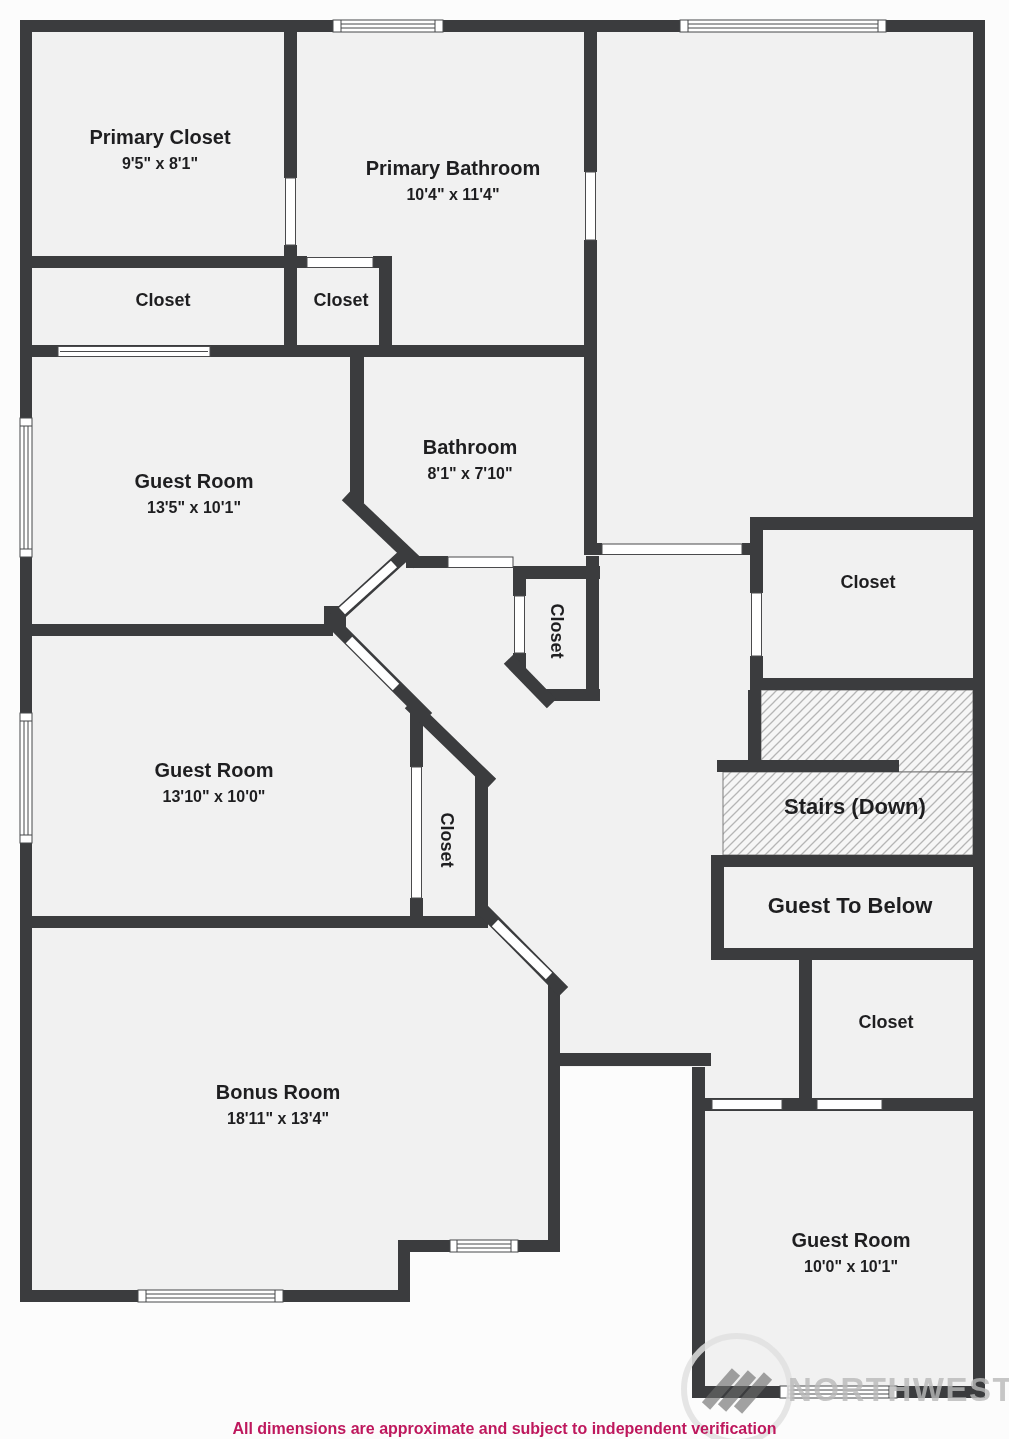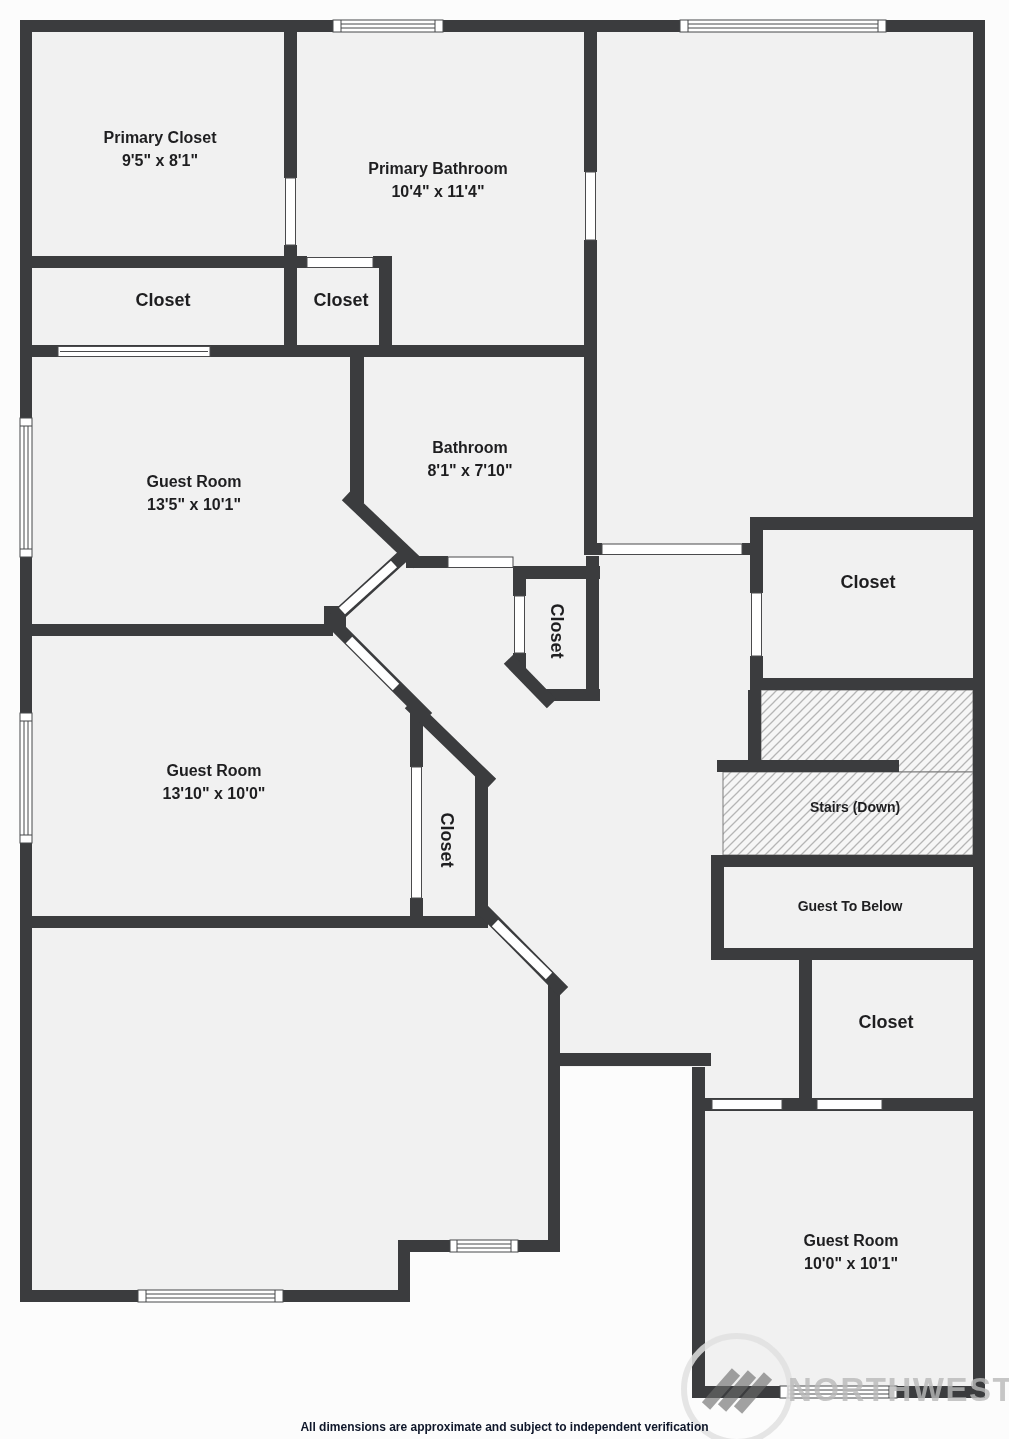--- a/index.html
+++ b/index.html
@@ -2,26 +2,26 @@
 <html><head>
 <meta charset="utf-8">
 <style>
   html,body{margin:0;padding:0;background:#fcfcfc;}
   .plan{position:relative;width:1009px;height:1439px;background:#fcfcfc;
         font-family:"Liberation Sans",sans-serif;overflow:hidden;}
   .plan svg{position:absolute;left:0;top:0;}
   .room-label{position:absolute;transform:translate(-50%,-50%);text-align:center;
               color:#1e1e20;font-weight:700;white-space:nowrap;line-height:1.45;z-index:3;}
   .room-label.vertical{transform:translate(-50%,-50%) rotate(90deg);}
-  .room-name{font-size:16px;display:block;}
+  .room-name{font-size:20px;display:block;}
   .room-dims{font-size:16px;display:block;}
   .closet-name{font-size:18px;display:block;}
-  .area-name{font-size:14px;display:block;}
+  .area-name{font-size:22px;display:block;}
   .disclaimer{position:absolute;left:0;right:0;top:1420px;text-align:center;
-              font-size:12px;font-weight:700;color:#0f172a;z-index:4;}
+              font-size:16px;font-weight:700;color:#be185d;z-index:4;}
 </style>
 </head>
 <body>
 
 <div class="plan">
 
 <svg width="1009" height="1439" viewBox="0 0 1009 1439">
   <defs>
     <pattern id="hatch" width="9" height="9" patternUnits="userSpaceOnUse">
       <rect width="9" height="9" fill="#f6f6f6"></rect>
@@ -177,21 +177,21 @@
       <line x1="738" y1="1410" x2="768" y2="1376"></line>
     </g>
     <text x="788" y="1401" font-family="Liberation Sans, sans-serif" font-size="33" font-weight="700" letter-spacing="1.5" fill="#b9b9b9" opacity="0.8">NORTHWEST</text>
   </g>
 </svg>
 
   <div class="room-label" style="left:160px;top:149px;">
     <span class="room-name">Primary Closet</span>
     <span class="room-dims">9'5" x 8'1"</span>
   </div>
-  <div class="room-label" style="left:438px;top:180px;">
+  <div class="room-label" style="left:453px;top:180px;">
     <span class="room-name">Primary Bathroom</span>
     <span class="room-dims">10'4" x 11'4"</span>
   </div>
   <div class="room-label" style="left:163px;top:300px;">
     <span class="closet-name">Closet</span>
   </div>
   <div class="room-label" style="left:341px;top:300px;">
     <span class="closet-name">Closet</span>
   </div>
   <div class="room-label" style="left:194px;top:493px;">
@@ -217,19 +217,23 @@
   <div class="room-label" style="left:214px;top:782px;">
     <span class="room-name">Guest Room</span>
     <span class="room-dims">13'10" x 10'0"</span>
   </div>
   <div class="room-label vertical" style="left:447px;top:840px;">
     <span class="closet-name">Closet</span>
   </div>
   <div class="room-label" style="left:886px;top:1022px;">
     <span class="closet-name">Closet</span>
   </div>
+  <div class="room-label" style="left:278px;top:1104px;">
+    <span class="room-name">Bonus Room</span>
+    <span class="room-dims">18'11" x 13'4"</span>
+  </div>
   <div class="room-label" style="left:851px;top:1252px;">
     <span class="room-name">Guest Room</span>
     <span class="room-dims">10'0" x 10'1"</span>
   </div>
 
   <div class="disclaimer">All dimensions are approximate and subject to independent verification</div>
 </div>
 
 </body></html>

